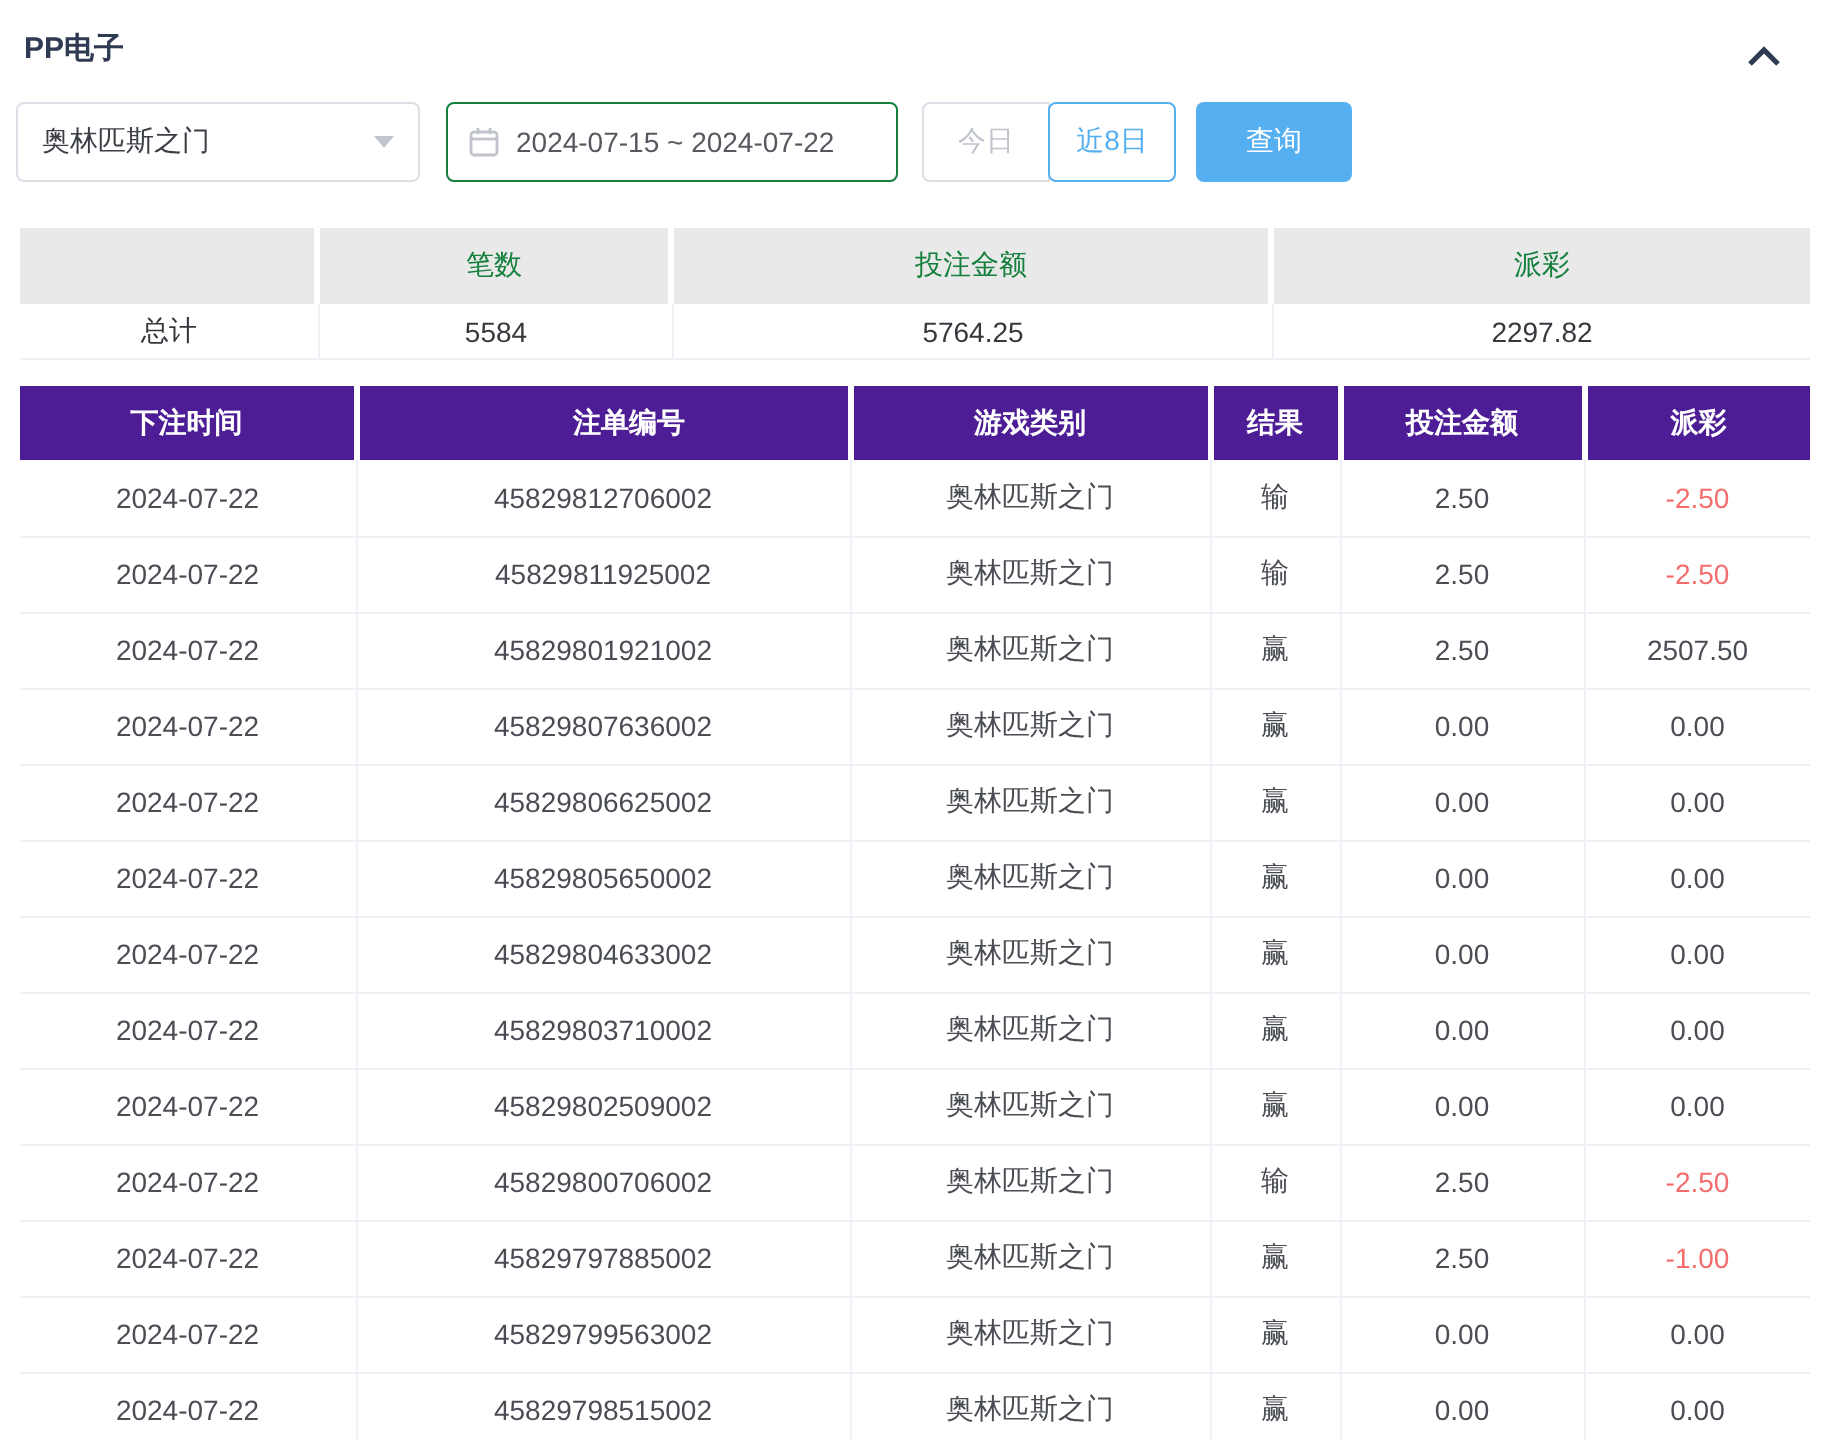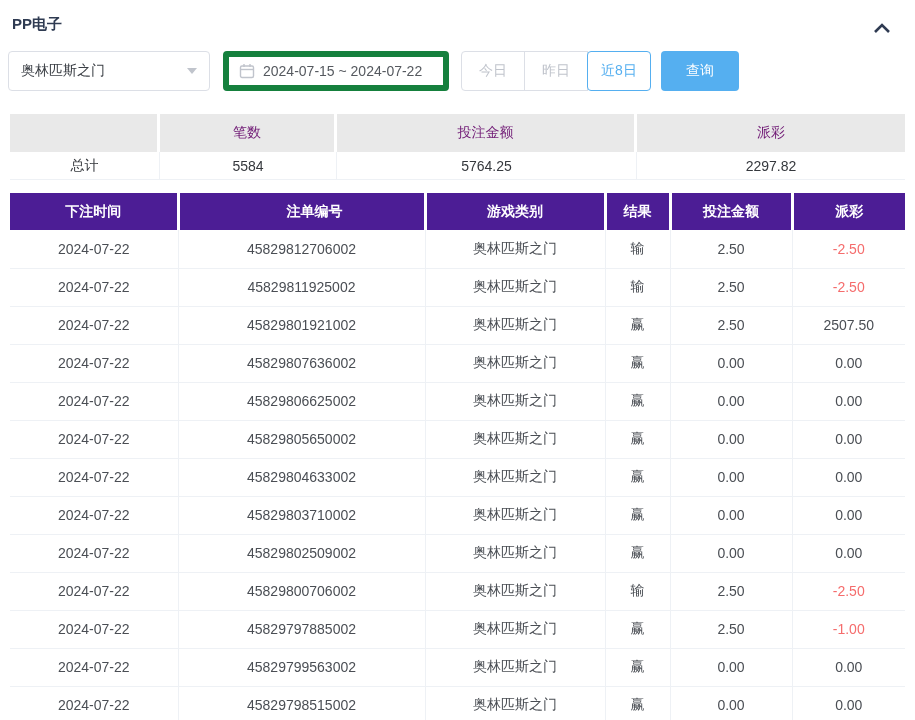--- a/index.html
+++ b/index.html
@@ -31,21 +31,21 @@
     padding: 0 12px; cursor: pointer; background: #fff;
   }
   .select-box .value { font-size: 14px; color: #3b3f45; }
   .caret {
     width: 0; height: 0;
     border-left: 5px solid transparent; border-right: 5px solid transparent;
     border-top: 6px solid #c0c4cc;
   }
   .date-box {
     width: 226px; height: 40px; margin-left: 13px;
-    border: 6px solid #15803d; border-radius: 4px;
+    border: 1px solid #15803d; border-radius: 4px;
     display: flex; align-items: center;
     padding: 0 10px; cursor: pointer; background: #fff;
   }
   .date-box .value { font-size: 14px; color: #55595f; margin-left: 8px; white-space: nowrap; }
 
   .btn-group { display: flex; margin-left: 12px; }
   .btn-group .qbtn {
     width: 64px; height: 40px;
     background: #fff; border: 1px solid #dcdfe6;
     color: #c0c4cc; font-size: 14px; cursor: pointer;
@@ -61,21 +61,21 @@
     width: 78px; height: 40px; margin-left: 10px;
     background: var(--accent); color: #fff;
     border: none; border-radius: 4px;
     font-size: 14px; cursor: pointer; font-family: inherit;
   }
 
   
   .summary { margin: 22px 10px 0 10px; }
   .summary-row { display: grid; grid-template-columns: 150px 177px 300px 268px; }
   .summary-row.head .cell {
-    background: #e9e9e9; height: 38px; color: #701a75; font-size: 14px;
+    background: #e9e9e9; height: 38px; color: #15803d; font-size: 14px;
     border-right: 3px solid #fff;
   }
   .summary-row.head .cell:last-child { border-right: none; }
   .summary-row.data .cell {
     background: #fff; height: 28px; color: #35383d; font-size: 14px;
     border-right: 1px solid #eef1f5; border-bottom: 1px solid #eef1f5;
   }
   .summary-row.data .cell:last-child { border-right: none; }
   .cell { display: flex; align-items: center; justify-content: center; }
 
@@ -127,21 +127,20 @@
           <line x1="1.5" y1="6.5" x2="14.5" y2="6.5" stroke="#c0c4cc" stroke-width="1.4"></line>
           <line x1="5" y1="1" x2="5" y2="4" stroke="#c0c4cc" stroke-width="1.4"></line>
           <line x1="11" y1="1" x2="11" y2="4" stroke="#c0c4cc" stroke-width="1.4"></line>
         </svg>
       </span>
       <span class="value">2024-07-15 ~ 2024-07-22</span>
     </div>
 
     <div class="btn-group">
         <button class="qbtn">今日</button>
-        <button class="qbtn">昨日</button>
         <button class="qbtn active">近8日</button>
       </div>
 
     <button class="query-btn">查询</button>
   </div>
 
   <div class="summary">
     <div class="summary-row head">
       <div class="cell"></div>
       <div class="cell">笔数</div>

